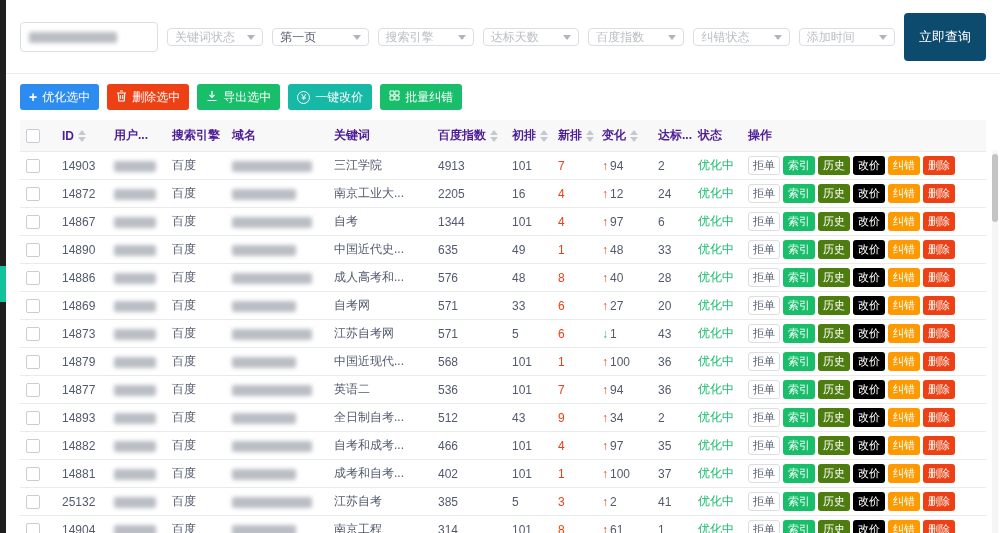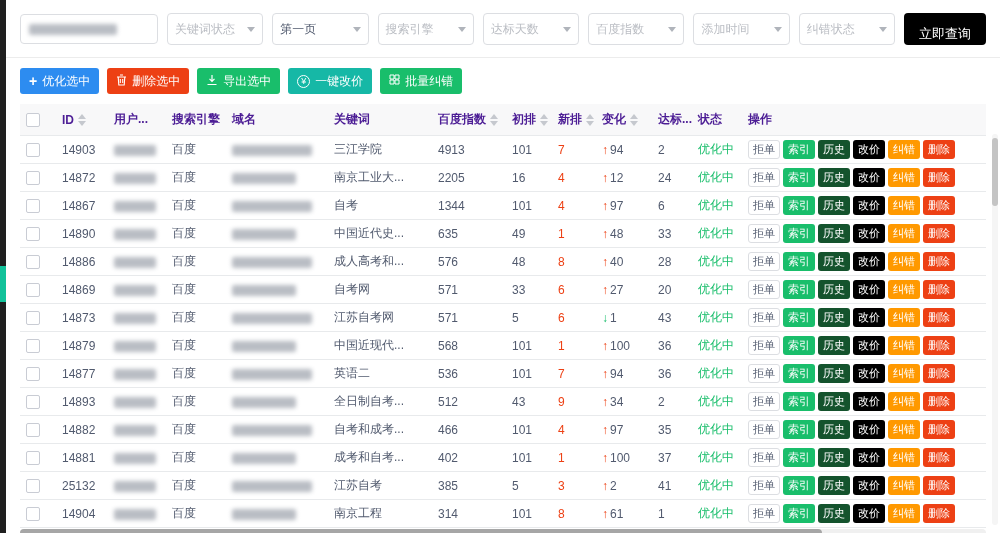--- a/index.html
+++ b/index.html
@@ -10,24 +10,24 @@
     font-family:"Liberation Sans","DejaVu Sans",sans-serif; font-size:12px;
   }
   .side-strip { position:absolute; left:0; top:0; bottom:0; width:6px; background:#1f1f1f; z-index:5; }
   .side-accent { position:absolute; left:0; top:266px; width:6px; height:36px; background:#12c29a; }
   .main { margin-left:6px; height:100%; display:flex; flex-direction:column; }
 
   
   .filter-bar { display:flex; align-items:center; gap:9px; padding:13px 14px 12px; border-bottom:1px solid #ececec; }
   .search-box { width:138px; height:30px; border:1px solid #dcdee2; border-radius:4px; display:flex; align-items:center; padding:0 8px; background:#fff; flex:none; }
   .dd-wrap { display:flex; gap:9px; flex:1; min-width:0; }
-  .dd { flex:1; max-width:102px; height:32px; border:1px solid #dcdee2; border-radius:4px; display:flex; align-items:center; justify-content:space-between; padding:0 7px; font-size:12px; color:#bbbec4; background:#fff; cursor:pointer; white-space:nowrap; overflow:hidden; }
+  .dd { flex:1; max-width:102px; height:18px; border:1px solid #dcdee2; border-radius:4px; display:flex; align-items:center; justify-content:space-between; padding:0 7px; font-size:12px; color:#bbbec4; background:#fff; cursor:pointer; white-space:nowrap; overflow:hidden; }
   .dd-selected { color:#515a6e; }
   .dd-caret { width:0; height:0; border-left:4px solid transparent; border-right:4px solid transparent; border-top:5px solid #b0b4bb; margin-left:4px; flex:none; }
-  .btn-query { height:32px; padding:12px 15px; background:#000000; color:#fff; border:none; border-radius:4px; font-size:13px; cursor:pointer; flex:none; font-family:inherit; }
+  .btn-query { height:48px; padding:12px 15px; background:#0c4a6e; color:#fff; border:none; border-radius:4px; font-size:13px; cursor:pointer; flex:none; font-family:inherit; }
 
   
   .toolbar { display:flex; gap:8px; padding:10px 14px; }
   .tbtn { display:inline-flex; align-items:center; gap:5px; height:26px; padding:0 9px; border:none; border-radius:3px; color:#fff; font-size:12px; cursor:pointer; font-family:inherit; }
   .tbtn.blue { background:#2d8cf0; } .tbtn.red { background:#ed4014;justify-content:space-between; }
   .tbtn.green { background:#19be6b; } .tbtn.teal { background:#16b8a6; }
   .ticon { font-size:14px; font-weight:bold; line-height:1; }
   .yen-circle { display:inline-flex; width:13px; height:13px; border:1px solid #fff; border-radius:50%; align-items:center; justify-content:center; font-size:9px; line-height:1; }
 
   
@@ -39,21 +39,21 @@
   .cu { width:0; height:0; border-left:4px solid transparent; border-right:4px solid transparent; border-bottom:5px solid #c5c8ce; }
   .cdn { width:0; height:0; border-left:4px solid transparent; border-right:4px solid transparent; border-top:5px solid #c5c8ce; }
   .checkbox { display:inline-block; width:14px; height:14px; border:1px solid #c9ccd4; border-radius:2px; background:#fff; vertical-align:middle; cursor:pointer; }
   .c-new { color:#ed4014; }
   .c-status { color:#19be6b; }
   .arrow { font-weight:bold; margin-right:2px; }
   .arrow.up { color:#ed4014; }
   .arrow.down { color:#19be6b; }
   .act { display:inline-block; padding:2px 5px; border-radius:3px; font-size:11px; color:#fff; margin-right:3px; cursor:pointer; line-height:15px; }
   .act-plain { background:#fff; border:1px solid #dcdee2; color:#515a6e; padding:1px 4px; }
-  .act-green { background:#19be6b; } .act-navy { background:#14532d; }
+  .act-green { background:#19be6b; } .act-navy { background:#4d7c0f; }
   .act-cyan { background:#000000; } .act-orange { background:#ff9900; } .act-red { background:#ed4014; }
   .blur { display:inline-block; height:11px; border-radius:2px; background:#b9bdc4; filter:blur(2px); vertical-align:middle; }
   .blur-user { width:42px; } .blur-domain { width:80px; }
   tr:nth-child(even) .blur-domain { width:64px; }
 
   .h-scroll { height:8px; background:#f0f0f0; border-radius:4px; margin-top:1px; position:relative; }
   .h-thumb { position:absolute; left:0; top:0; height:8px; width:83%; background:#a6a6a6; border-radius:4px; }
   .v-scroll { position:absolute; right:2px; top:30px; bottom:12px; width:6px; background:#f5f5f5; border-radius:3px; }
   .v-thumb { position:absolute; top:4px; left:0; width:6px; height:68px; background:#c4c4c4; border-radius:3px; }
 </style>
@@ -85,25 +85,25 @@
         </div>
         <div class="dd">
           <span>达标天数</span>
           <span class="dd-caret"></span>
         </div>
         <div class="dd">
           <span>百度指数</span>
           <span class="dd-caret"></span>
         </div>
         <div class="dd">
+          <span>纠错状态</span>
+          <span class="dd-caret"></span>
+        </div>
+        <div class="dd">
           <span>添加时间</span>
-          <span class="dd-caret"></span>
-        </div>
-        <div class="dd">
-          <span>纠错状态</span>
           <span class="dd-caret"></span>
         </div>
       </div>
     <button class="btn-query">立即查询</button>
   </div>
 
   <div class="toolbar">
     <button class="tbtn blue">
       <span class="ticon">+</span>
       <span>优化选中</span>

